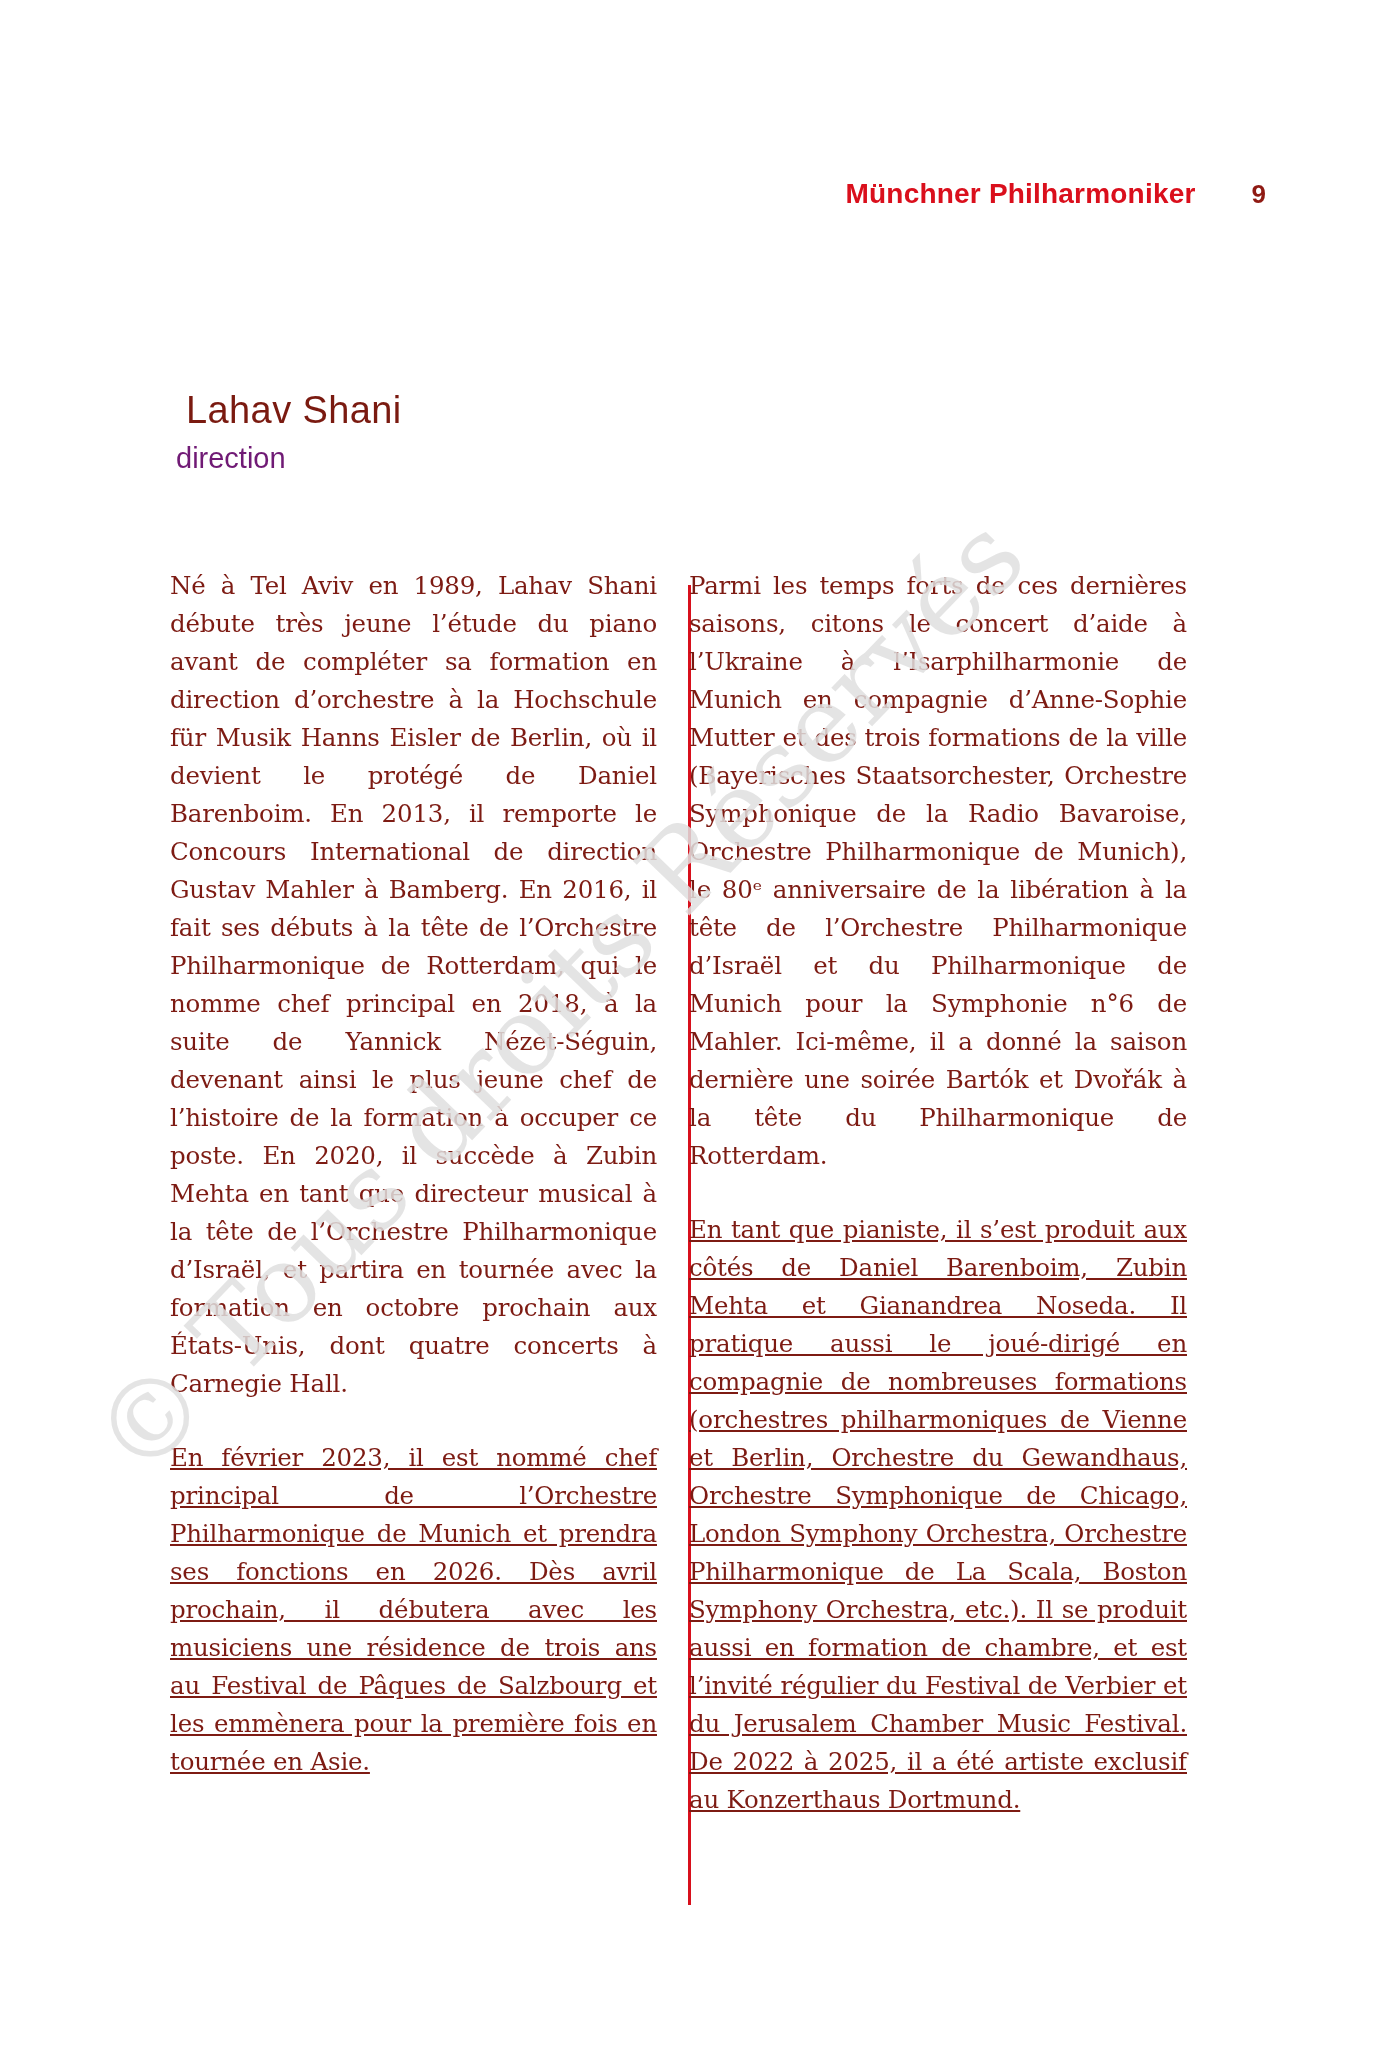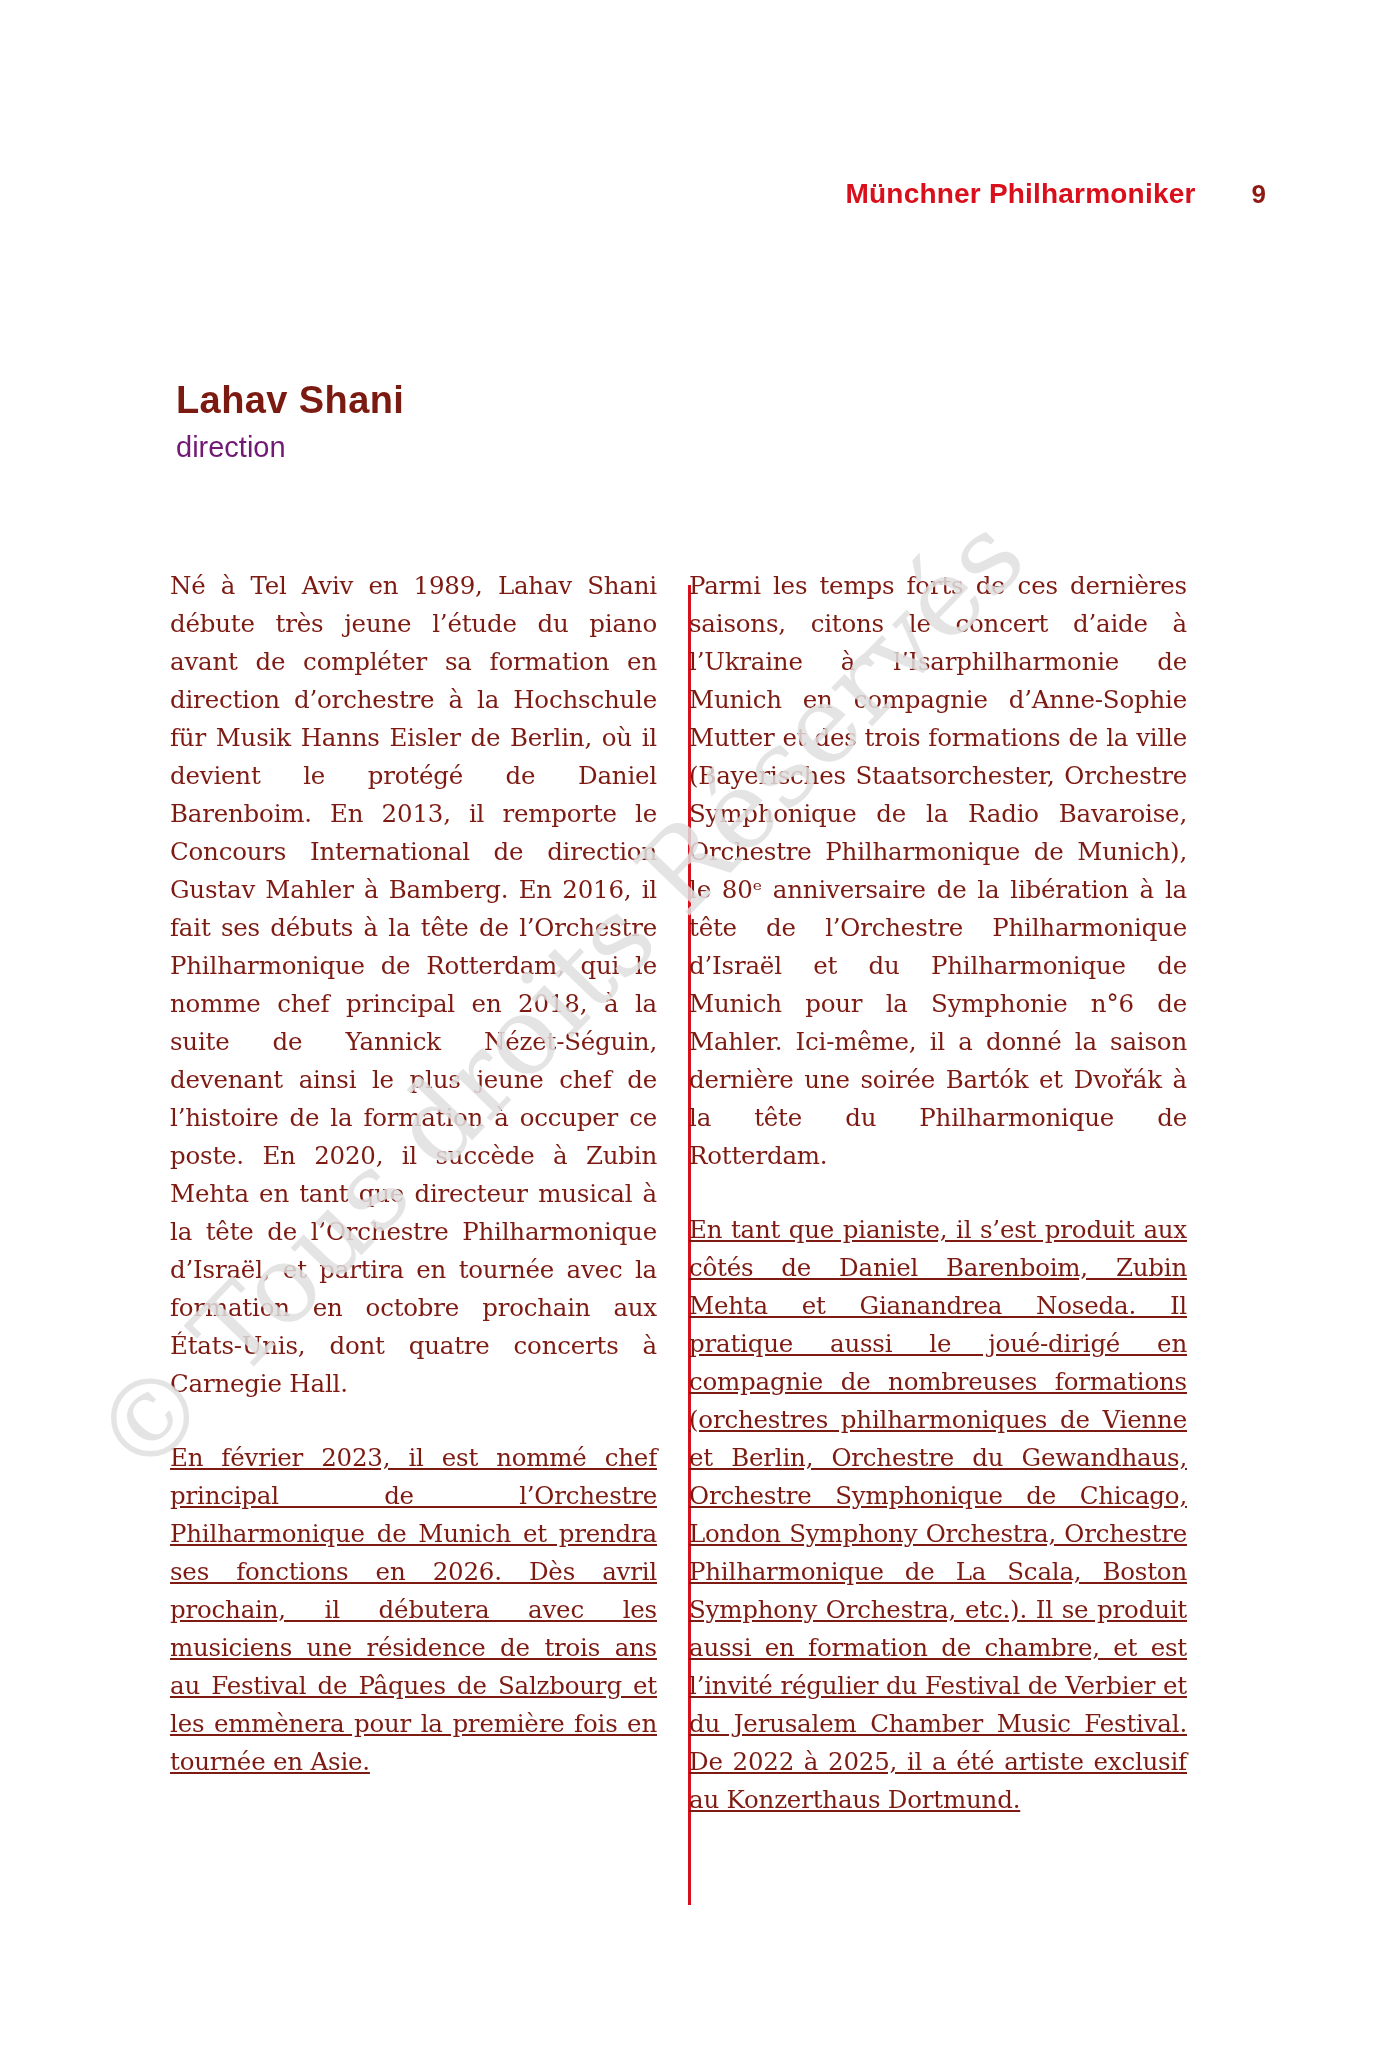--- a/index.html
+++ b/index.html
@@ -39,23 +39,23 @@
     margin-left: 56px;
   }
 
   
   .artist-block {
     position: absolute;
     left: 176px;
     top: 379px;
   }
   .artist-name {
-    margin: 0;
+    margin: 10px;
     font-family: "Liberation Sans", sans-serif;
-    font-weight: 700;
+    font-weight: 400;
     font-size: 38px;
     letter-spacing: 0.4px;
     color: #7a1a10;
   }
   .artist-role {
     font-family: "Liberation Sans", sans-serif;
     font-weight: 400;
     font-size: 29px;
     color: #701a75;
     margin-top: 9px;

